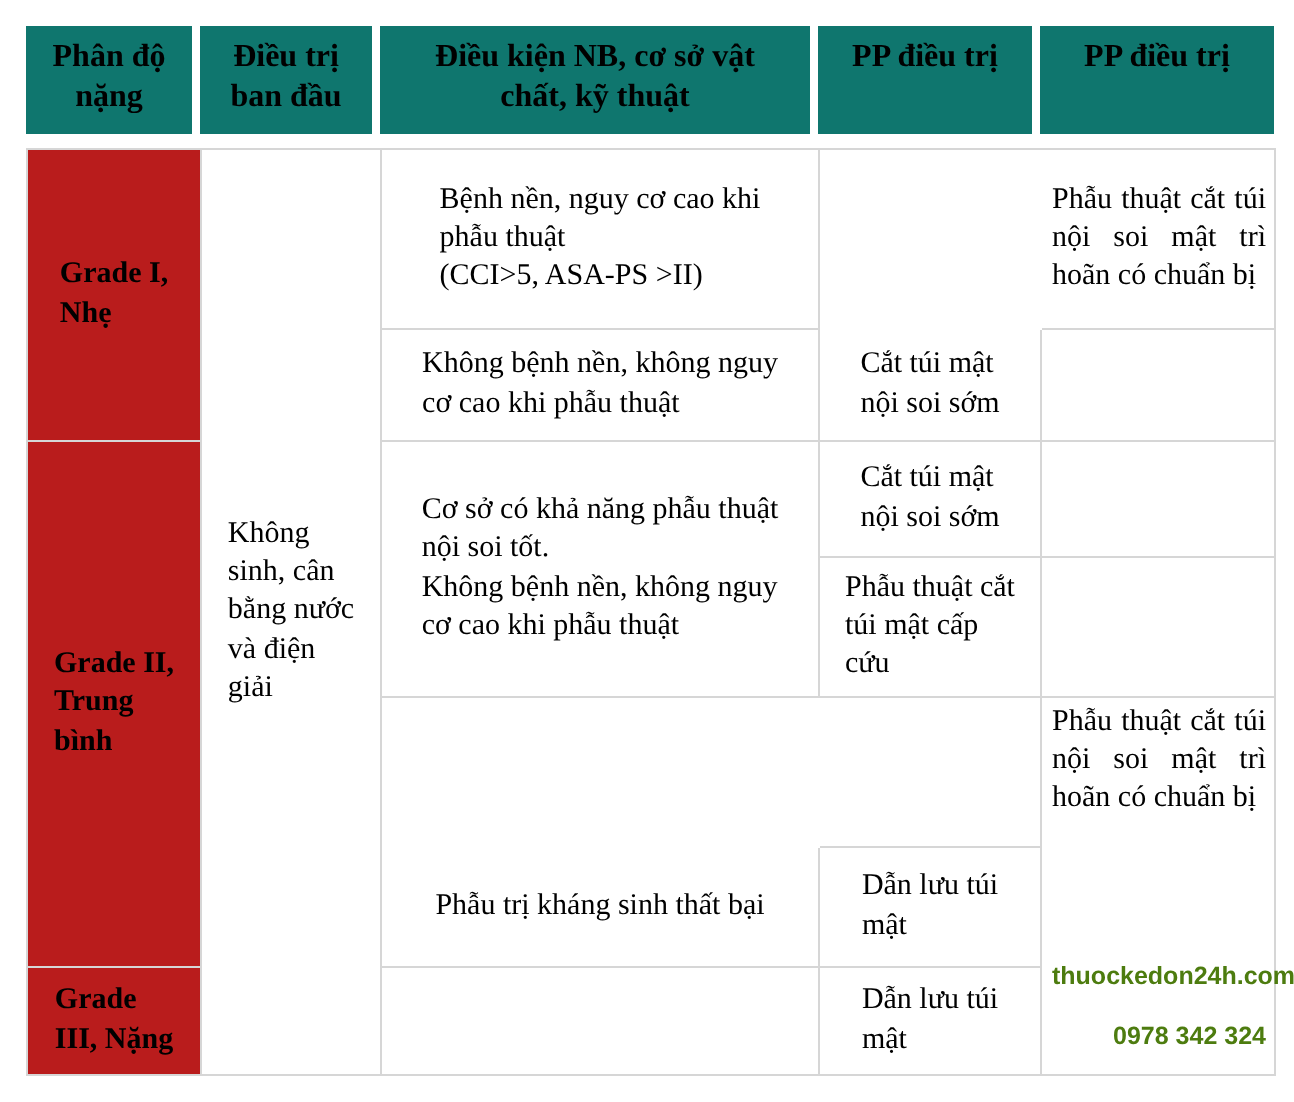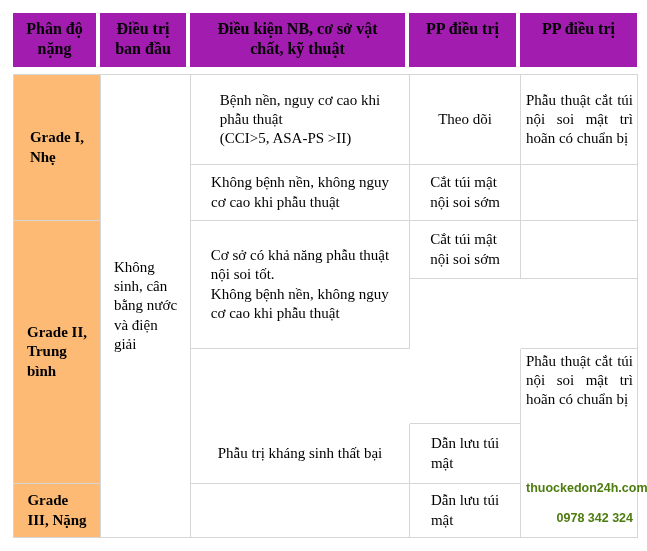--- a/index.html
+++ b/index.html
@@ -14,21 +14,21 @@
   .table-wrap { position: absolute; left: 13px; top: 13px; }
 
   
   .grid-header {
     display: grid;
     grid-template-columns: 87px 90px 219px 111px 117px;
     grid-template-rows: 54px;
     margin-bottom: 7px;
   }
   .hcell {
-    background: #a21caf;
+    background: #0f766e;
     border-right: 4px solid #ffffff;
     box-sizing: border-box;
     display: flex; flex-direction: column;
     align-items: center; justify-content: flex-start;
     padding-top: 6px;
     font-weight: bold; font-size: 16px; line-height: 1.25;
     text-align: center; white-space: pre-line;
   }
   .hcell:last-child { border-right: none; }
 
@@ -44,21 +44,21 @@
     box-sizing: border-box;
     border-right: 1px solid #d6d6d6;
     border-bottom: 1px solid #d6d6d6;
     display: flex; flex-direction: column;
     justify-content: center; align-items: center;
     font-size: 15px; line-height: 1.27;
     white-space: pre-line;
     padding: 2px 4px;
   }
   .severity {
-    background: #fdba74;
+    background: #b91c1c;
     font-weight: bold;
     font-family: Liberation Serif, serif;
   }
   .justify-top {
     justify-content: center;
     align-items: stretch;
     text-align: justify;
     padding: 3px 4px 3px 5px;
   }
   .justify-top .jtext { text-align: justify; white-space: normal; }
@@ -112,25 +112,27 @@
 (CCI&gt;5, ASA-PS &gt;II)</div>
       <div class="cell" style="grid-area:2/3/3/4">Không bệnh nền, không nguy
 cơ cao khi phẫu thuật</div>
       <div class="cell" style="grid-area:3/3/5/4">Cơ sở có khả năng phẫu thuật
 nội soi tốt.
 Không bệnh nền, không nguy
 cơ cao khi phẫu thuật</div>
       <div class="cell" style="grid-area:6/3/7/4">Phẫu trị kháng sinh thất bại</div>
       <div class="cell" style="grid-area:7/3/8/4"></div>
 
-      <div class="cell" style="grid-area:1/4/2/5">Theo dõi</div>
       <div class="cell" style="grid-area:2/4/3/5">Cắt túi mật
 nội soi sớm</div>
       <div class="cell" style="grid-area:3/4/4/5">Cắt túi mật
 nội soi sớm</div>
+      <div class="cell" style="grid-area:4/4/5/5">Phẫu thuật cắt
+túi mật cấp
+cứu</div>
       <div class="cell" style="grid-area:5/4/6/5"></div>
       <div class="cell" style="grid-area:6/4/7/5">Dẫn lưu túi
 mật</div>
       <div class="cell" style="grid-area:7/4/8/5">Dẫn lưu túi
 mật</div>
 
       <div class="cell justify-top" style="grid-area:1/5/2/6">
         <div class="jtext">Phẫu thuật cắt túi nội soi mật trì hoãn có chuẩn bị</div>
       </div>
       <div class="cell" style="grid-area:2/5/3/6"></div>

